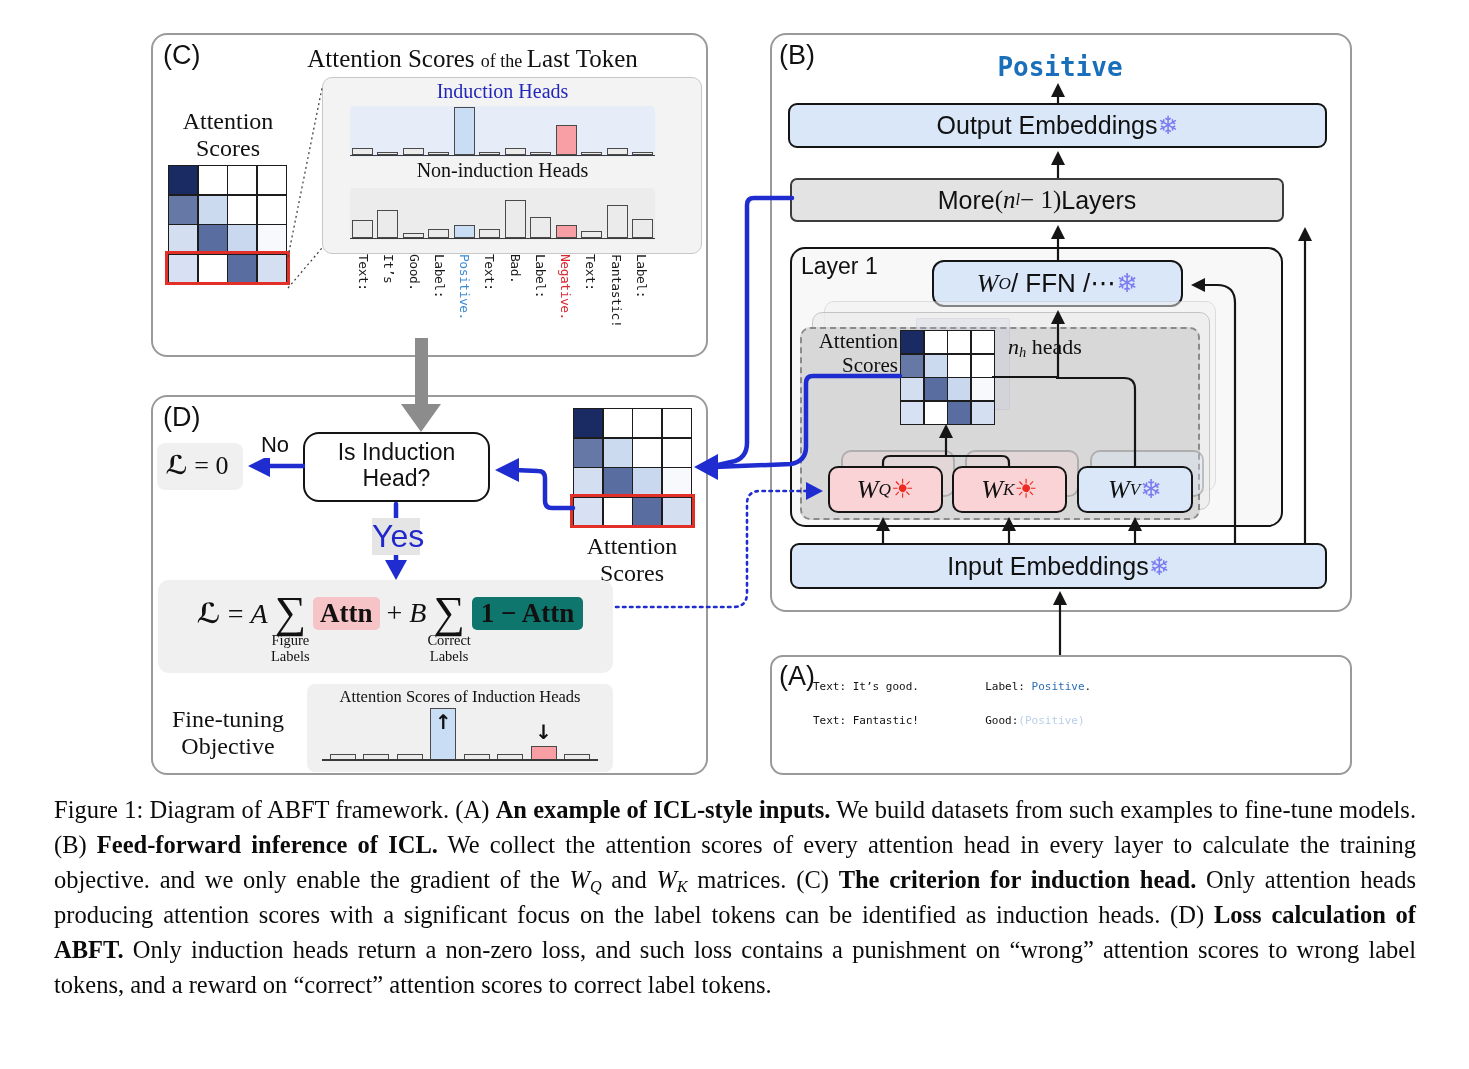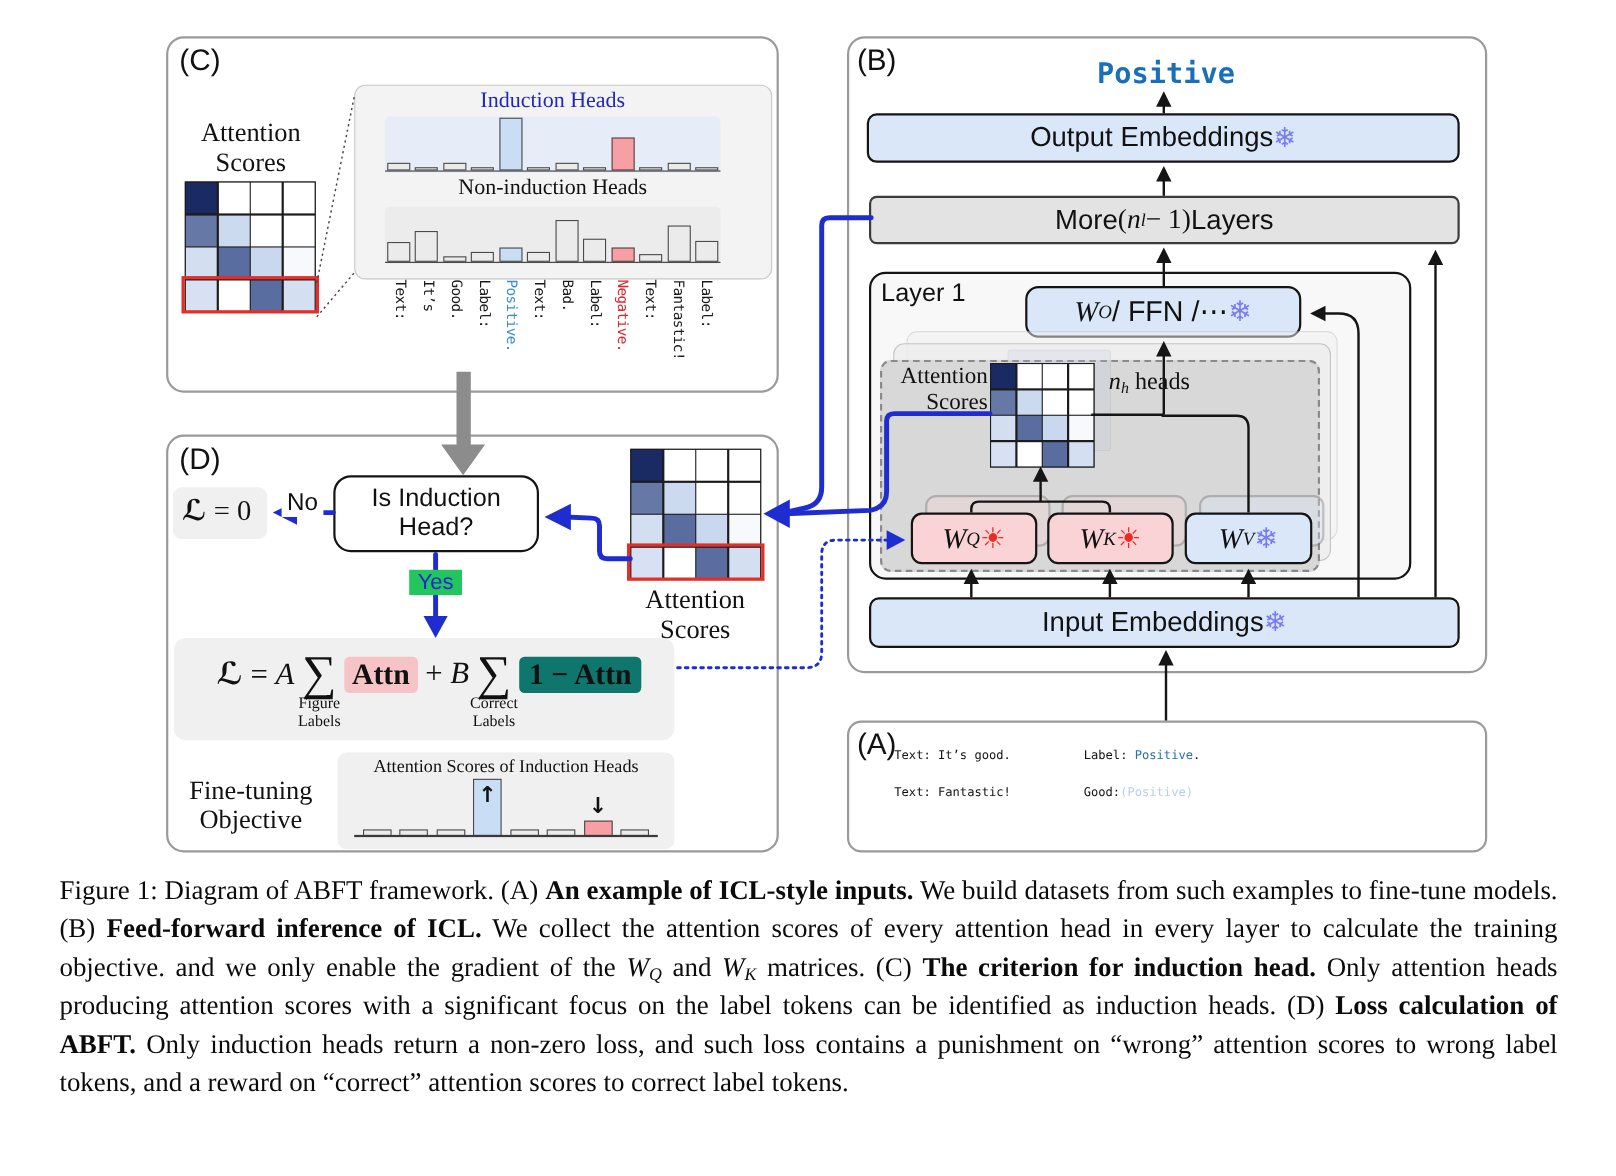--- a/index.html
+++ b/index.html
@@ -45,20 +45,21 @@
   .f-one{background:#0f766e;border-radius:5px;padding:1px 9px;font-weight:bold;}
   .caption{position:absolute;text-align:justify;font-size:24.5px;line-height:1.42;color:#0b0b0b;}
 </style>
 </head>
 <body>
 
 <div id="canvas">
 
   <div class="panel" style="left:151px;top:33px;width:557px;height:324px;"></div>
   <div class="tag" style="left:163px;top:40px;">(C)</div>
+  <div class="abs serif center" style="left:300px;top:45px;width:345px;font-size:25px;"><span>Attention Scores </span><span style="font-size: 0.72em;">of the </span><span>Last Token</span></div>
 
   <div class="abs" style="left:322px;top:77px;width:378px;height:175px;background:#f3f3f4;border:1.5px solid #c8c8c8;border-radius:10px;"></div>
   <div class="abs serif center" style="left:350px;top:80px;width:305px;font-size:20px;color:#2227b8;">Induction Heads</div>
   <div class="band" style="left:350px;top:106px;width:305px;height:51px;background:#e6edf8;"></div>
   <div class="bars" style="left:352px;top:107px;width:301px;height:48px;">
       <div class="bar" style="width: 21px; height: 7px; background: rgb(235, 235, 235);"></div>
       <div class="bar" style="width: 21px; height: 3px; background: rgb(235, 235, 235);"></div>
       <div class="bar" style="width: 21px; height: 7px; background: rgb(235, 235, 235);"></div>
       <div class="bar" style="width: 21px; height: 3px; background: rgb(235, 235, 235);"></div>
       <div class="bar" style="width: 21px; height: 48px; background: rgb(201, 221, 244);"></div>
@@ -210,21 +211,21 @@
   <div class="axis" style="left:322px;top:759px;width:276px;"></div>
 
   <div class="panel" style="left:770px;top:33px;width:582px;height:579px;"></div>
   <div class="tag" style="left:779px;top:40px;">(B)</div>
   <div class="abs mono center" style="left:960px;top:52px;width:200px;font-size:26px;font-weight:bold;color:#1a6fba;">Positive</div>
 
   <div class="bluebox sans" style="left:788px;top:103px;width:539px;height:45px;">
       <span style="font-family: &quot;Liberation Sans&quot;, &quot;DejaVu Sans&quot;, sans-serif;">Output Embeddings </span>
       <span style="color: rgb(123, 123, 240);">❄</span>
     </div>
-  <div class="graybox serif" style="left:790px;top:178px;width:537px;height:44px;">
+  <div class="graybox serif" style="left:790px;top:178px;width:494px;height:44px;">
       <span style="font-family: &quot;Liberation Sans&quot;, &quot;DejaVu Sans&quot;, sans-serif;">More </span>
       <span>(</span>
       <span style="font-style: italic;">n</span>
       <span style="font-style: italic; font-size: 0.66em; vertical-align: -0.22em;">l</span>
       <span> − 1)</span>
       <span style="font-family: &quot;Liberation Sans&quot;, &quot;DejaVu Sans&quot;, sans-serif;"> Layers</span>
     </div>
 
   <div class="abs" style="left:790px;top:247px;width:493px;height:280px;background:#f8f8f9;border:2.5px solid #141414;border-radius:15px;box-sizing:border-box;"></div>
   <div class="abs sans" style="left:801px;top:253px;font-size:23px;">Layer 1</div>
@@ -346,18 +347,18 @@
       <polygon points="946,424 939,438 953,438"></polygon>
       <polygon points="1191,285 1205,278 1205,292"></polygon>
       <polygon points="1305,227 1298,241 1312,241"></polygon>
       <polygon points="883,517 876,531 890,531"></polygon>
       <polygon points="1009,517 1002,531 1016,531"></polygon>
       <polygon points="1135,517 1128,531 1142,531"></polygon>
       <polygon points="1060,591 1053,605 1067,605"></polygon>
     </g>
   </svg>
 
-  <div class="abs sans center z60" style="left:256px;top:444px;width:38px;font-size:22px;background:#fff;">No</div>
-  <div class="abs sans center z60" style="left:372px;top:518px;width:48px;font-size:20px;color:#2227cc;background:#22c55e;">Yes</div>
+  <div class="abs sans center z60" style="left:256px;top:432px;width:38px;font-size:22px;background:#fff;">No</div>
+  <div class="abs sans center z60" style="left:372px;top:518px;width:48px;font-size:32px;color:#2227cc;background:#e5e5e5;">Yes</div>
 
   <div class="caption" style="left:54px;top:793px;width:1362px;"><span>Figure 1: Diagram of ABFT framework. (A) </span><span style="font-weight: bold;">An example of ICL-style inputs.</span><span> We build datasets from such examples to fine-tune models. (B) </span><span style="font-weight: bold;">Feed-forward inference of ICL.</span><span> We collect the attention scores of every attention head in every layer to calculate the training objective. and we only enable the gradient of the </span><span style="font-style: italic;">W</span><span style="font-style: italic; font-size: 0.66em; vertical-align: -0.22em;">Q</span><span> and </span><span style="font-style: italic;">W</span><span style="font-style: italic; font-size: 0.66em; vertical-align: -0.22em;">K</span><span> matrices. (C) </span><span style="font-weight: bold;">The criterion for induction head.</span><span> Only attention heads producing attention scores with a significant focus on the label tokens can be identified as induction heads. (D) </span><span style="font-weight: bold;">Loss calculation of ABFT.</span><span> Only induction heads return a non-zero loss, and such loss contains a punishment on “wrong” attention scores to wrong label tokens, and a reward on “correct” attention scores to correct label tokens.</span></div>
 
 </div>
 
 </body></html>

